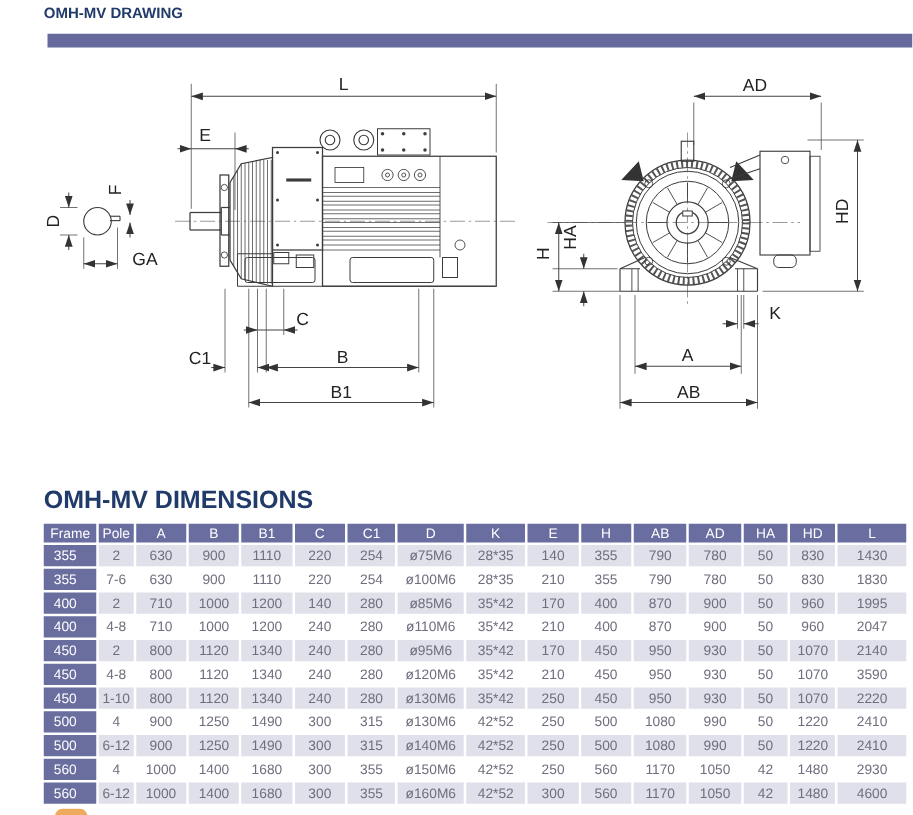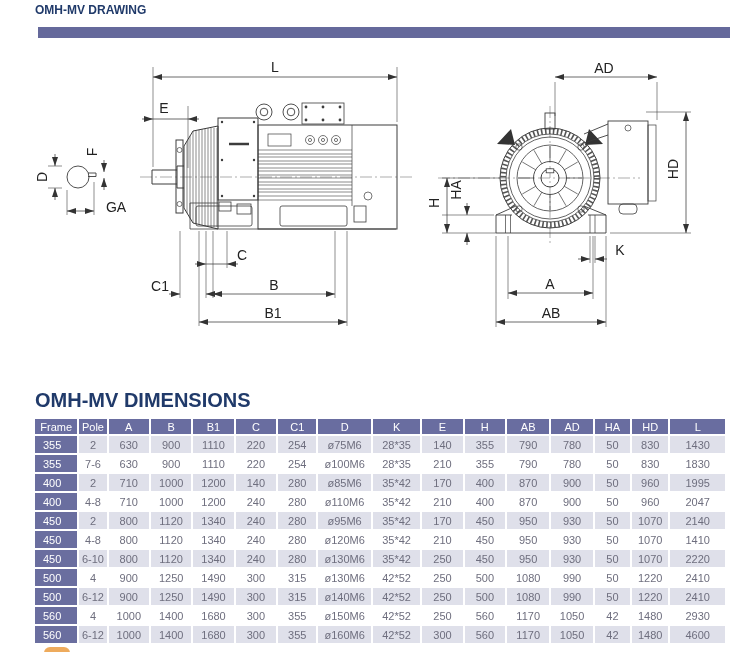--- a/index.html
+++ b/index.html
@@ -404,25 +404,25 @@
         <td>240</td>
         <td>280</td>
         <td>ø120M6</td>
         <td>35*42</td>
         <td>210</td>
         <td>450</td>
         <td>950</td>
         <td>930</td>
         <td>50</td>
         <td>1070</td>
-        <td>1410</td>
+        <td>3590</td>
       </tr>
       <tr>
         <td>450</td>
-        <td>6-10</td>
+        <td>1-10</td>
         <td>800</td>
         <td>1120</td>
         <td>1340</td>
         <td>240</td>
         <td>280</td>
         <td>ø130M6</td>
         <td>35*42</td>
         <td>250</td>
         <td>450</td>
         <td>950</td>

